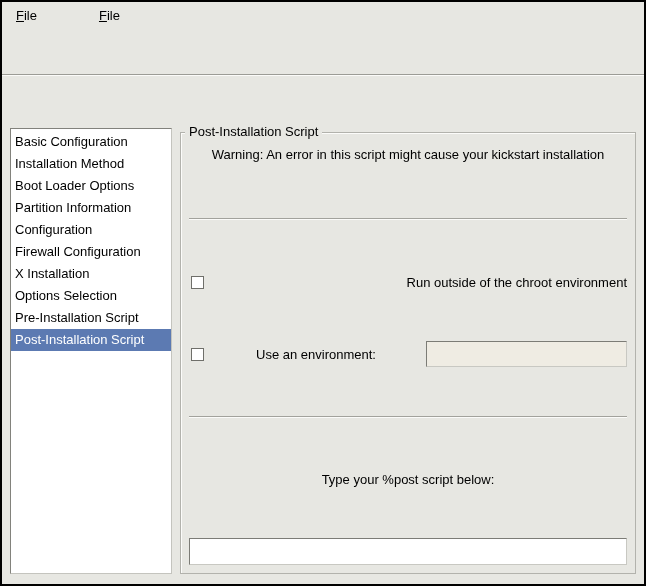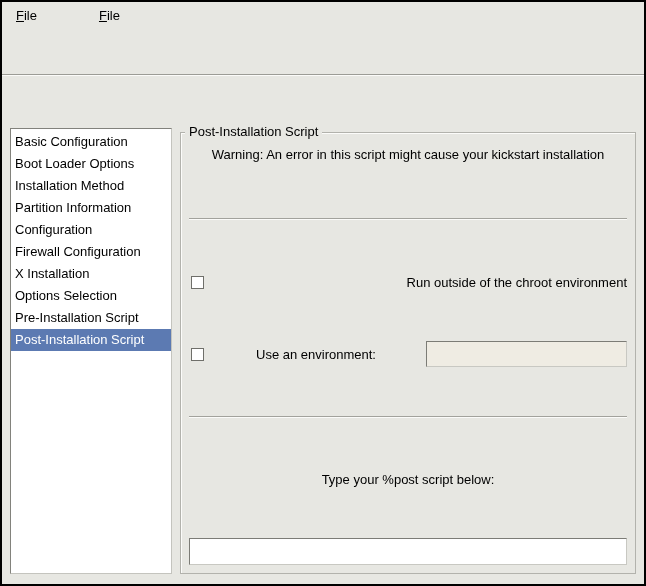--- a/index.html
+++ b/index.html
@@ -161,22 +161,22 @@
   <div class="menubar">
       <span class="menu-item">File</span>
       <span class="menu-item">File</span>
     </div>
   <div class="menubar-sep"></div>
 
   <div class="content">
 
     <div class="sidebar">
         <div class="sidebar-item">Basic Configuration</div>
+        <div class="sidebar-item">Installation Method</div>
         <div class="sidebar-item">Boot Loader Options</div>
-        <div class="sidebar-item">Installation Method</div>
         <div class="sidebar-item">Partition Information</div>
         <div class="sidebar-item">Configuration</div>
         <div class="sidebar-item">Firewall Configuration</div>
         <div class="sidebar-item">X Installation</div>
         <div class="sidebar-item">Options Selection</div>
         <div class="sidebar-item">Pre-Installation Script</div>
         <div class="sidebar-item selected">Post-Installation Script</div>
       </div>
 
     <div class="frame">

